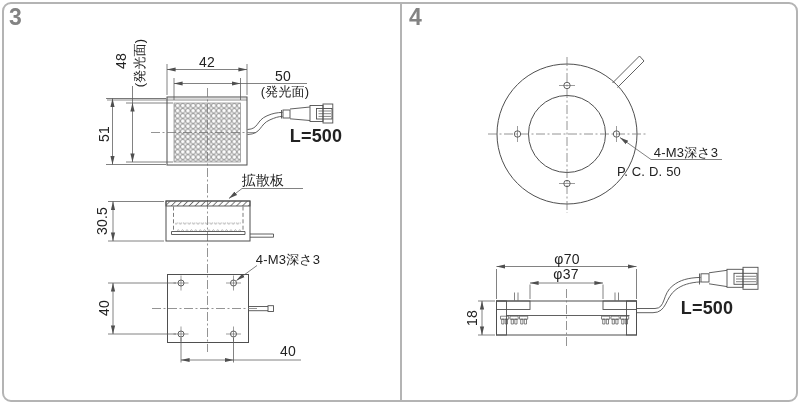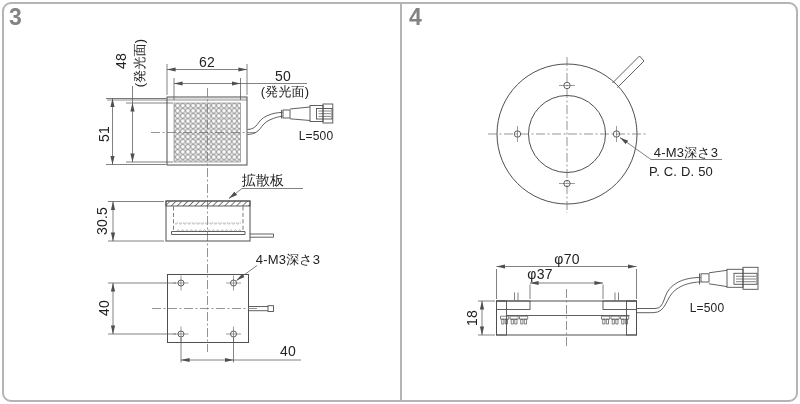--- a/index.html
+++ b/index.html
@@ -2,21 +2,21 @@
 <html><head>
 <meta charset="utf-8">
 <style>
   html,body{margin:0;padding:0;background:#fafafa;}
   .stage{position:relative;width:800px;height:404px;background:#ffffff;font-family:"Liberation Sans",sans-serif;overflow:hidden;}
   .sheet-border{position:absolute;inset:2px;border:2px solid #b4b4b4;border-radius:9px;pointer-events:none;}
   .divider{position:absolute;left:400px;top:3px;width:2px;height:398px;background:#b4b4b4;}
   .panel-num{position:absolute;font-size:23px;font-weight:bold;color:#838383;line-height:1;}
   .lbl{position:absolute;transform:translate(-50%,-50%);white-space:nowrap;color:#222;font-size:13px;letter-spacing:0.2px;line-height:1;}
   .lbl.v{transform:translate(-50%,-50%) rotate(-90deg);}
-  .lbl.big{font-size:12px;}
+  .lbl.big{font-size:18px;font-weight:bold;}
   .lbl.md{font-size:14px;}
   svg.draw{position:absolute;left:0;top:0;}
   .ol{stroke:#4f4f4f;stroke-width:1;fill:none;}
   .o9{stroke:#4f4f4f;stroke-width:0.9;fill:none;}
   .o7{stroke:#4f4f4f;stroke-width:0.7;fill:none;}
   .dl{stroke:#585858;stroke-width:0.75;fill:none;}
   .cl{stroke:#787878;stroke-width:0.8;fill:none;stroke-dasharray:9 2.5 2 2.5;}
   .hd{stroke:#5a5a5a;stroke-width:0.8;fill:none;stroke-dasharray:4 2.4;}
   .tk{stroke:#5a5a5a;stroke-width:0.6;fill:none;}
 </style>
@@ -179,32 +179,32 @@
         <rect x="743" y="267.3" width="15" height="22" class="o9"></rect>
       </g>
     </g>
   </svg>
 
   <div class="divider"></div>
 
   <div class="panel-num" style="left:9px;top:6px">3</div>
   <div class="panel-num" style="left:409px;top:6px">4</div>
 
-  <div class="lbl md" style="left:207px;top:62px">62</div>
+  <div class="lbl md" style="left:207px;top:62px">42</div>
   <div class="lbl md" style="left:283px;top:76px">50</div>
   <div class="lbl" style="left:285px;top:91px">(発光面)</div>
   <div class="lbl md v" style="left:121px;top:61px">48</div>
   <div class="lbl v" style="left:139px;top:63px">(発光面)</div>
   <div class="lbl md v" style="left:104px;top:134px">51</div>
   <div class="lbl big" style="left:316px;top:136px">L=500</div>
   <div class="lbl md" style="left:263px;top:180px">拡散板</div>
   <div class="lbl md v" style="left:102px;top:221px">30.5</div>
   <div class="lbl" style="left:288px;top:259px">4-M3深さ3</div>
   <div class="lbl md v" style="left:104px;top:308px">40</div>
   <div class="lbl md" style="left:288px;top:351px">40</div>
 
   <div class="lbl" style="left:686px;top:152px">4-M3深さ3</div>
-  <div class="lbl" style="left:681px;top:171px">P. C. D. 50</div>
+  <div class="lbl" style="left:649px;top:171px">P. C. D. 50</div>
   <div class="lbl md" style="left:567px;top:259px">φ70</div>
-  <div class="lbl md" style="left:540px;top:274px">φ37</div>
+  <div class="lbl md" style="left:566px;top:274px">φ37</div>
   <div class="lbl md v" style="left:472px;top:318px">18</div>
   <div class="lbl big" style="left:707px;top:308px">L=500</div>
 </div>
 
 </body></html>

